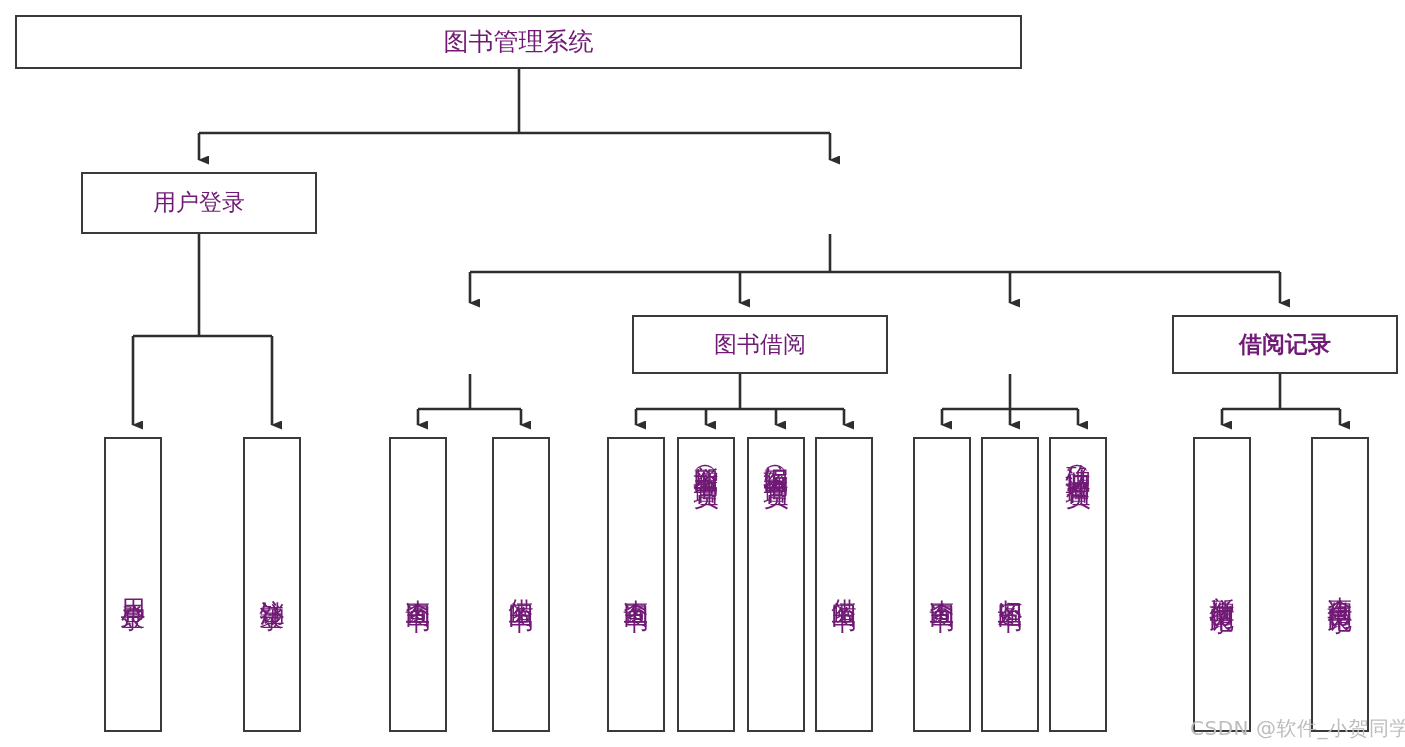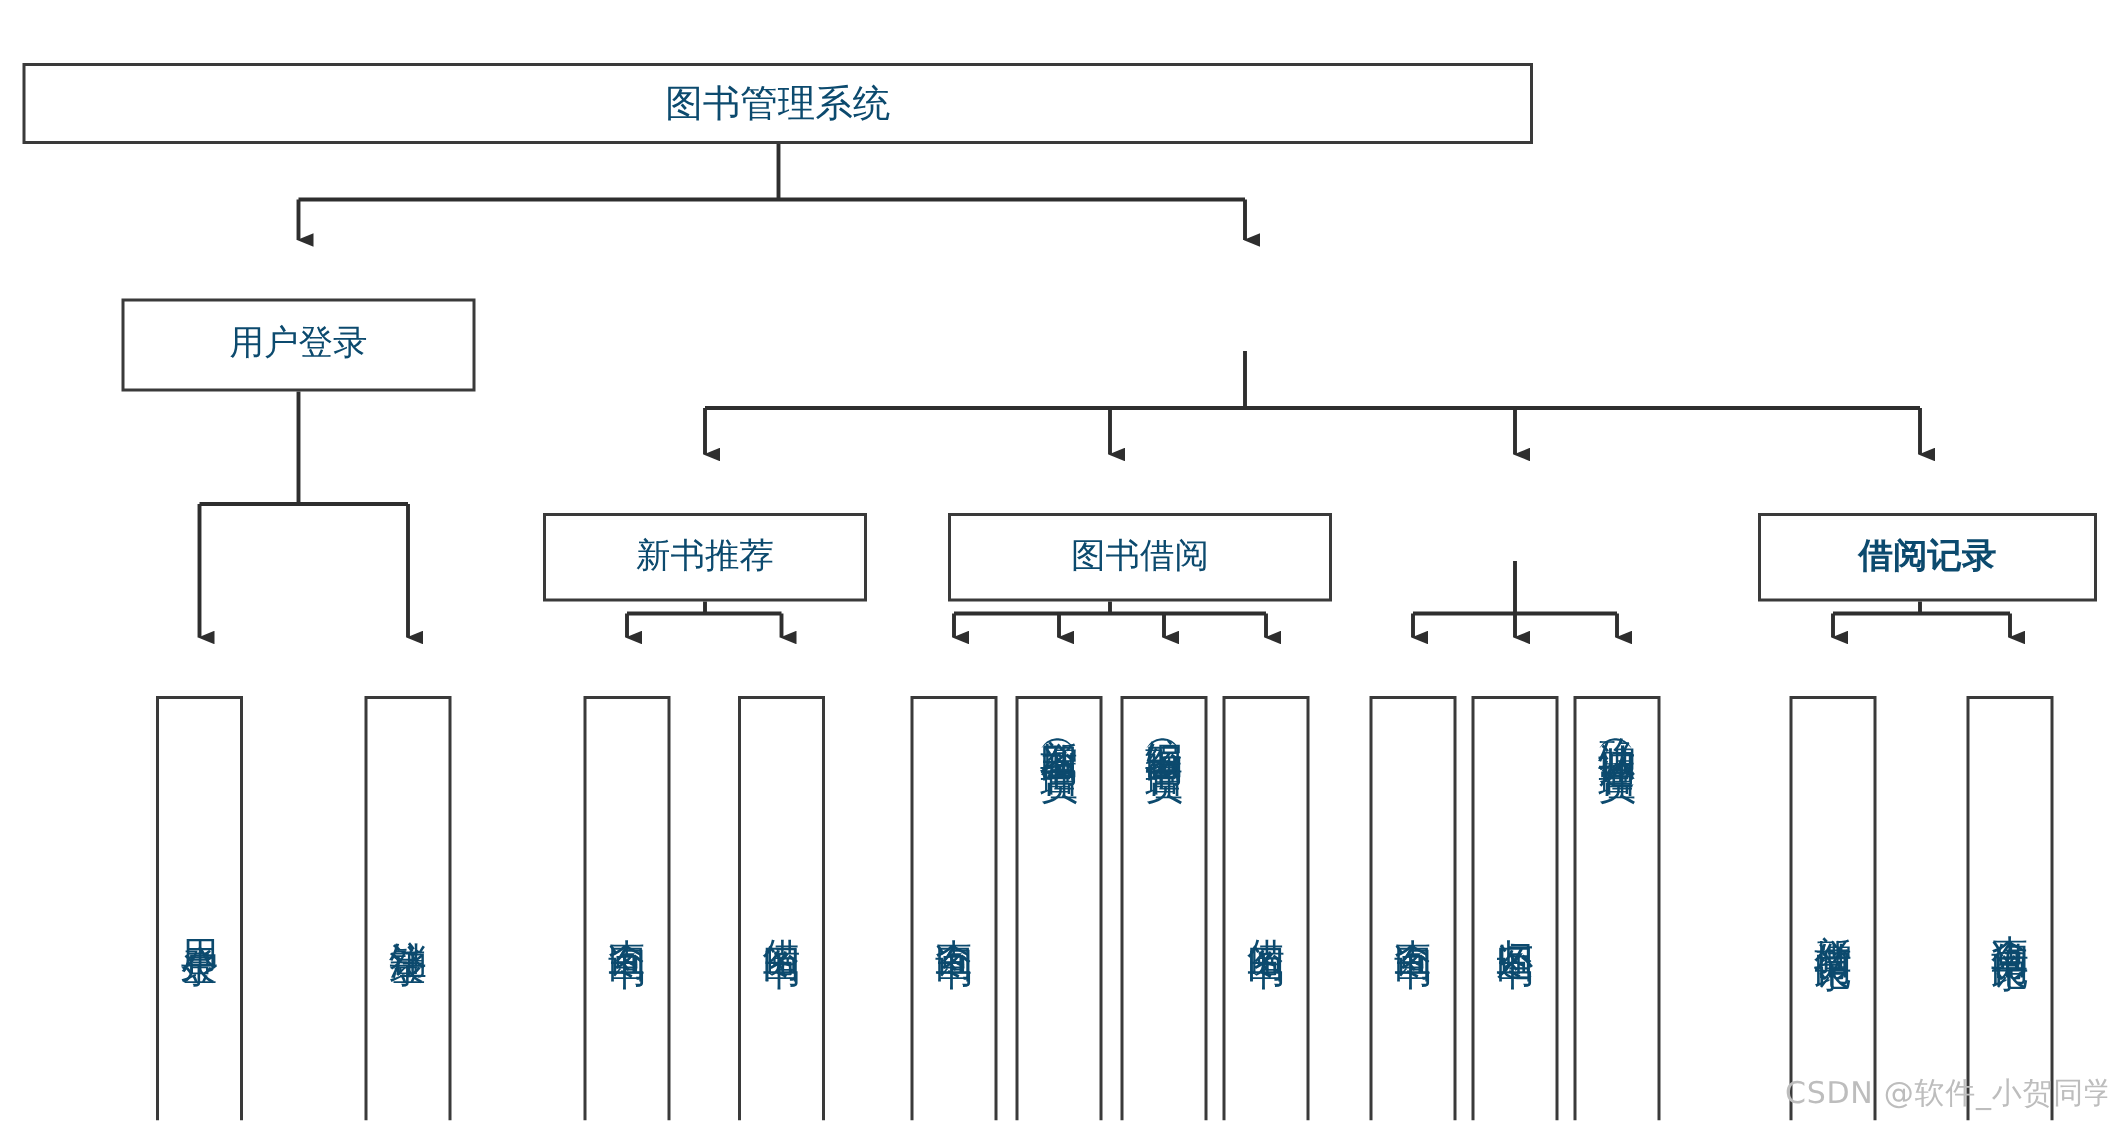--- a/index.html
+++ b/index.html
@@ -27,22 +27,21 @@
     pointer-events: none;
   }
   .node {
     position: absolute;
     box-sizing: border-box;
     background: #ffffff;
     border: 2.6px solid #3a3a3a;
     display: flex;
     align-items: center;
     justify-content: center;
-    color: #0c4a6e;
-    margin-top: 27px;
+    color: #701a75;
   }
   .node .label {
     text-align: center;
     line-height: 1.18;
     white-space: nowrap;
   }
   .node.root .label   { font-size: 25px; }
   .node.lvl2 .label   { font-size: 23px; }
   .node.lvl3 .label   { font-size: 23px; }
   .node.leaf {
@@ -126,23 +125,20 @@
   </svg>
 
   <div class="node root" style="left:15px; top:15px; width:1007px; height:54px;">
     <span class="label">图书管理系统</span>
   </div>
 
   <div class="node lvl2" style="left:81px; top:172px; width:236px; height:62px;">
     <span class="label">用户登录</span>
   </div>
 
-  <div class="node lvl3" style="left:362px; top:315px; width:216px; height:59px;">
-    <span class="label">新书推荐</span>
-  </div>
   <div class="node lvl3" style="left:632px; top:315px; width:256px; height:59px;">
     <span class="label">图书借阅</span>
   </div>
   <div class="node lvl3" style="left:1172px; top:315px; width:226px; height:59px;font-weight:bold;">
     <span class="label">借阅记录</span>
   </div>
 
   <div class="node leaf midtext" style="left:104px; top:437px; width:58px; height:295px;">
     <span class="label">用户登录</span>
   </div>

